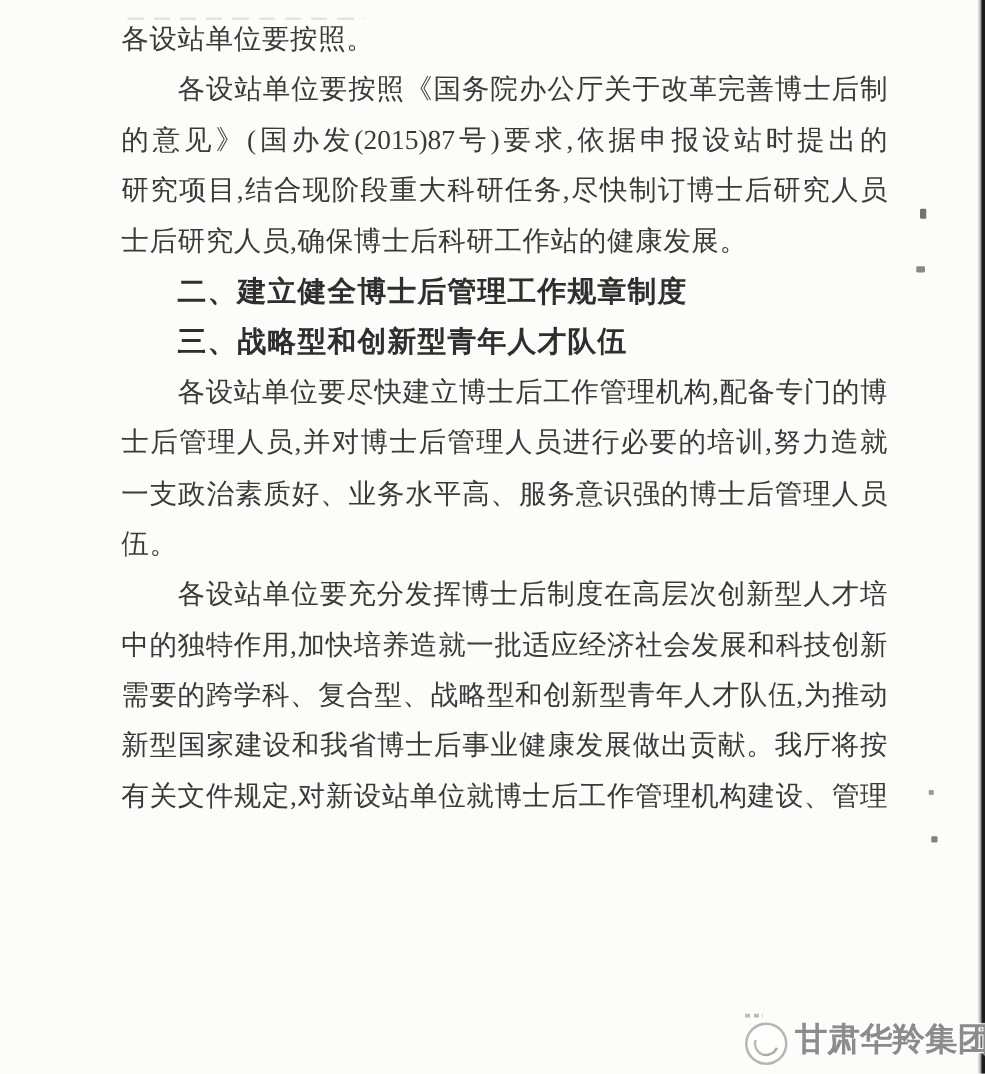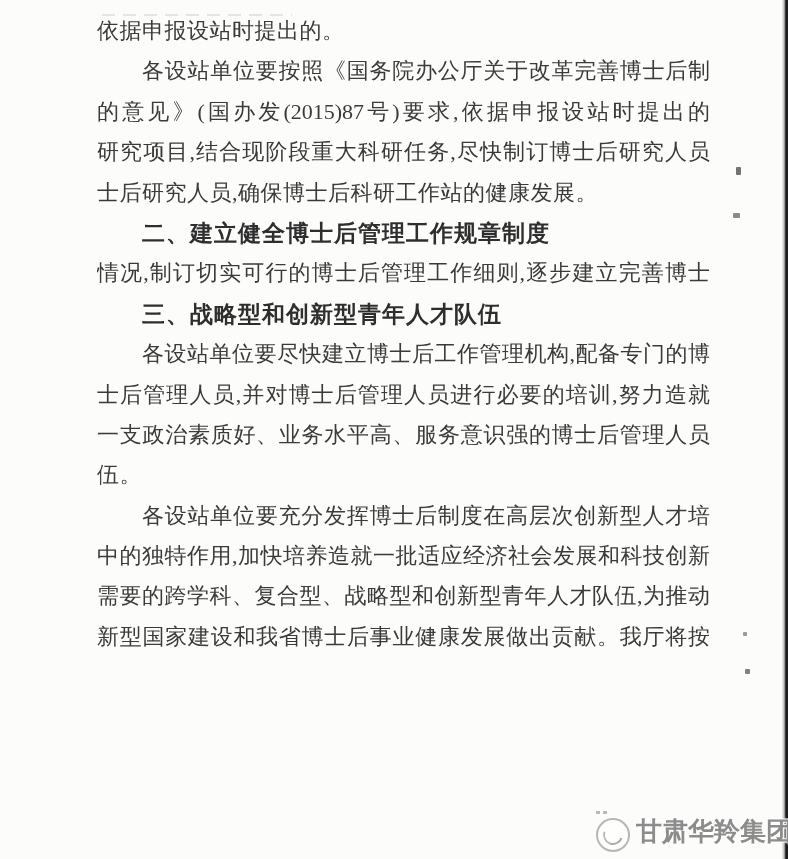--- a/index.html
+++ b/index.html
@@ -66,36 +66,36 @@
     font-size:26px;font-weight:bold;letter-spacing:0;
     color:rgba(128,128,128,.9);
     text-shadow:0 0 2px #fff,1px 1px 0 rgba(255,255,255,.9),-1px -1px 0 rgba(255,255,255,.9);
     white-space:nowrap;
   }
 </style>
 </head>
 <body>
 
 <div class="doc">
-  <div class="ln">依据申报设站时提出的。</div>
+  <div class="ln">各设站单位要按照。</div>
   <div class="ln ind fill">各设站单位要按照《国务院办公厅关于改革完善博士后制度</div>
   <div class="ln fill">的意见》(国办发(2015)87号)要求,依据申报设站时提出的</div>
   <div class="ln fill">研究项目,结合现阶段重大科研任务,尽快制订博士后研究人员</div>
   <div class="ln">士后研究人员,确保博士后科研工作站的健康发展。</div>
   <div class="ln h ind">二、建立健全博士后管理工作规章制度</div>
-  <div class="ln fill">情况,制订切实可行的博士后管理工作细则,逐步建立完善博士</div>
   <div class="ln h ind">三、战略型和创新型青年人才队伍</div>
   <div class="ln ind fill">各设站单位要尽快建立博士后工作管理机构,配备专门的博</div>
   <div class="ln fill">士后管理人员,并对博士后管理人员进行必要的培训,努力造就</div>
   <div class="ln fill">一支政治素质好、业务水平高、服务意识强的博士后管理人员队</div>
   <div class="ln">伍。</div>
   <div class="ln ind fill">各设站单位要充分发挥博士后制度在高层次创新型人才培养</div>
   <div class="ln fill">中的独特作用,加快培养造就一批适应经济社会发展和科技创新</div>
   <div class="ln fill">需要的跨学科、复合型、战略型和创新型青年人才队伍,为推动创</div>
   <div class="ln fill">新型国家建设和我省博士后事业健康发展做出贡献。我厅将按照</div>
+  <div class="ln fill">有关文件规定,对新设站单位就博士后工作管理机构建设、管理</div>
 </div>
 
 <div class="top-noise"></div>
 <div class="speck s1"></div>
 <div class="speck s2"></div>
 <div class="speck s3"></div>
 <div class="speck s4"></div>
 <div class="edge-right"></div>
 
 <div class="wm">

